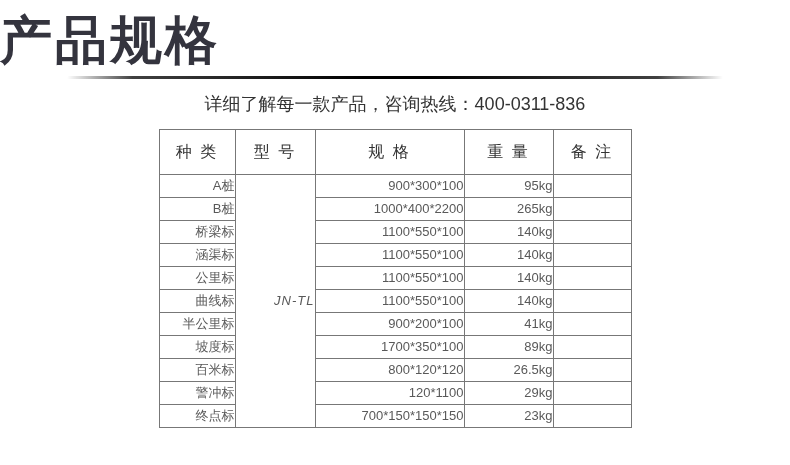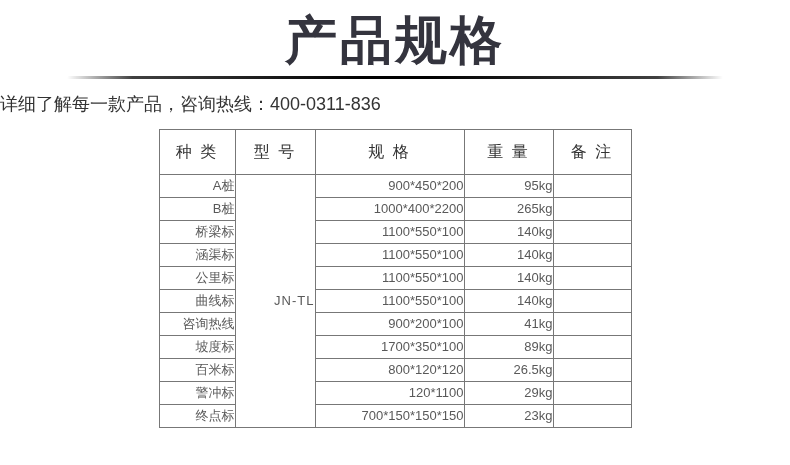--- a/index.html
+++ b/index.html
@@ -12,41 +12,41 @@
     font-family: "Liberation Sans", "DejaVu Sans", sans-serif;
   }
   .page {
     width: 790px;
     height: 465px;
     position: relative;
   }
   .title {
     margin: 0;
     padding-top: 8px;
-    text-align: center;
     font-size: 52px;
     line-height: 64px;
     font-weight: 900;
     letter-spacing: 3px;
     color: #34343e;
   }
   .divider {
     width: 656px;
     height: 3px;
     margin: 4px auto 0;
     border-radius: 2px;
     background: linear-gradient(to right,
       rgba(0,0,0,0) 0%,
       rgba(0,0,0,0.75) 10%,
       #000 45%, #000 55%,
       rgba(0,0,0,0.75) 90%,
       rgba(0,0,0,0) 100%);
   }
   .subtitle {
     margin: 14px 0 0;
+    text-align: center;
     font-size: 18px;
     line-height: 22px;
     color: #333333;
   }
   table.spec {
     margin: 14px auto 12px;
     width: 472px;
     border-collapse: collapse;
     table-layout: fixed;
   }
@@ -75,20 +75,21 @@
   td.c-type {
     text-align: left;
     padding-left: 9px;
     color: #474747;
   }
   td.c-model {
     font-size: 18px;
     letter-spacing: 1px;
     color: #474747;
     text-align: center;
+    font-style: italic;
   }
 </style>
 </head>
 <body>
 
 <div class="page">
 
   <h1 class="title">产品规格</h1>
 
   <div class="divider"></div>
@@ -109,21 +110,21 @@
         <th>型 号</th>
         <th>规 格</th>
         <th>重 量</th>
         <th>备 注</th>
       </tr>
     </thead>
     <tbody>
         <tr>
     <td class="c-type">A桩</td>
     <td rowspan="11" class="c-model">JN-TL</td>
-          <td class="c-spec">900*450*200</td>
+          <td class="c-spec">900*300*100</td>
     <td class="c-weight">95kg</td>
     <td class="c-note"></td>
   </tr>
         <tr>
     <td class="c-type">B桩</td>
     <td class="c-spec">1000*400*2200</td>
     <td class="c-weight">265kg</td>
     <td class="c-note"></td>
   </tr>
         <tr>
@@ -144,21 +145,21 @@
     <td class="c-weight">140kg</td>
     <td class="c-note"></td>
   </tr>
         <tr>
     <td class="c-type">曲线标</td>
     <td class="c-spec">1100*550*100</td>
     <td class="c-weight">140kg</td>
     <td class="c-note"></td>
   </tr>
         <tr>
-    <td class="c-type">咨询热线</td>
+    <td class="c-type">半公里标</td>
     <td class="c-spec">900*200*100</td>
     <td class="c-weight">41kg</td>
     <td class="c-note"></td>
   </tr>
         <tr>
     <td class="c-type">坡度标</td>
     <td class="c-spec">1700*350*100</td>
     <td class="c-weight">89kg</td>
     <td class="c-note"></td>
   </tr>

